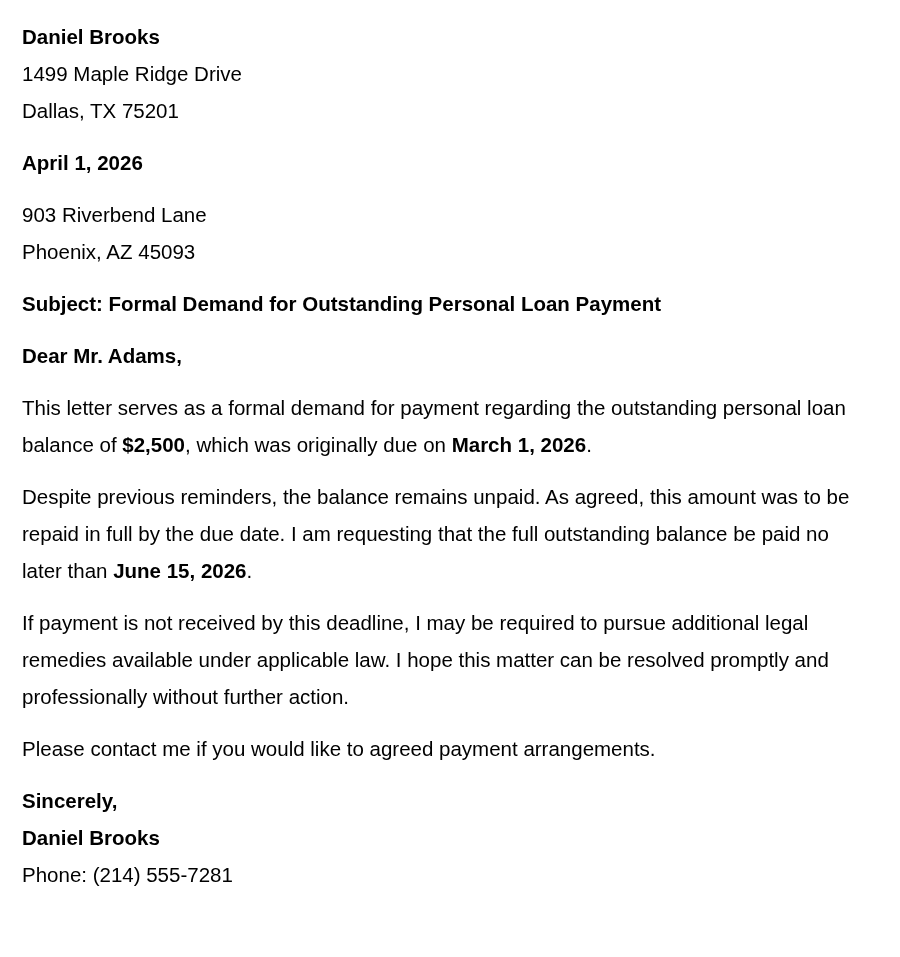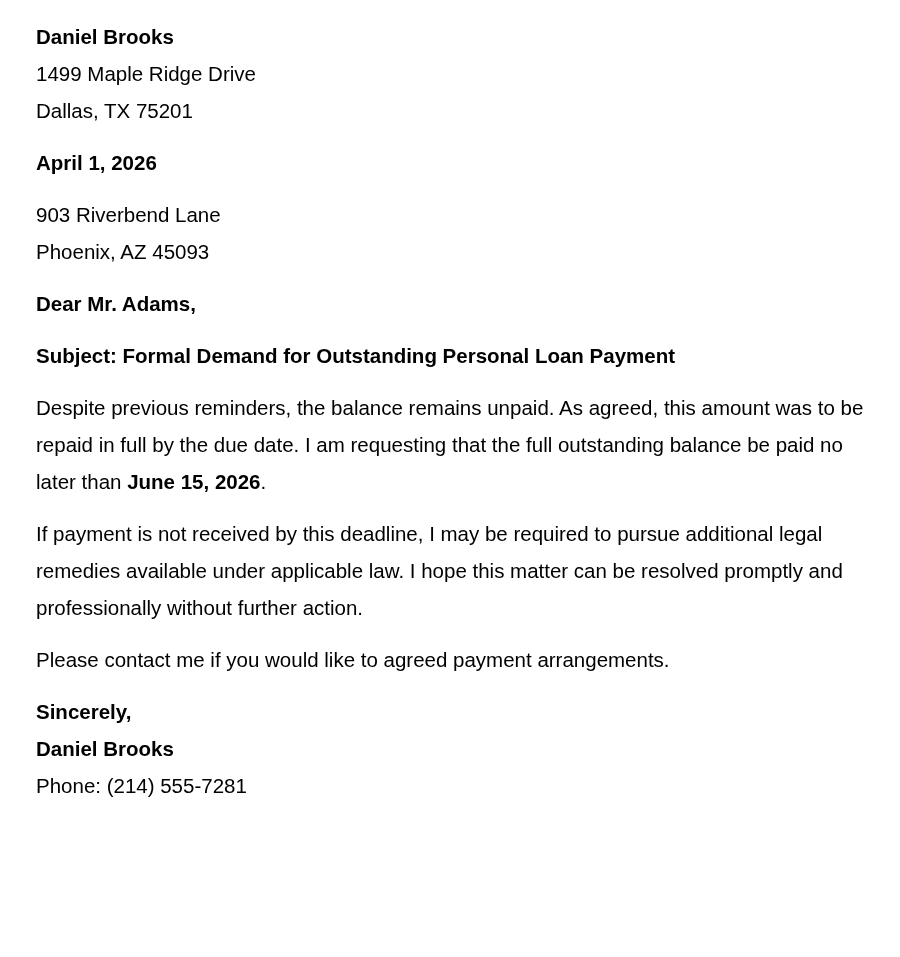--- a/index.html
+++ b/index.html
@@ -12,21 +12,21 @@
     width: 900px;
     min-height: 957px;
     font-family: "Liberation Sans", sans-serif;
     color: #000000;
     -webkit-font-smoothing: antialiased;
   }
   .page {
     width: 900px;
     min-height: 957px;
     box-sizing: border-box;
-    padding: 18px 22px 20px 36px;
+    padding: 18px 22px 20px 22px;
     background: #ffffff;
   }
   .block {
     margin: 0 0 15px 0;
   }
   .block:last-child {
     margin-bottom: 0;
   }
   .line {
     font-size: 20.5px;
@@ -64,27 +64,30 @@
   <div class="block">
     <div class="line bold">April 1, 2026</div>
   </div>
 
   <div class="block">
     <div class="line">903 Riverbend Lane</div>
     <div class="line">Phoenix, AZ 45093</div>
   </div>
 
   <div class="block">
+    <div class="line bold">Subject: Formal Demand for Outstanding Personal Loan Payment</div>
+  </div>
+
+  <div class="block">
     <div class="line bold">Dear Mr. Adams,</div>
   </div>
 
   <div class="block">
-    <div class="line bold">Subject: Formal Demand for Outstanding Personal Loan Payment</div>
+    <p class="para"><span>This letter serves as a formal demand for payment regarding the outstanding personal loan balance of </span><b>$2,500</b><span>, which was originally due on </span><b>March 1, 2026</b><span>.</span></p>
   </div>
-
 
   <div class="block">
     <p class="para"><span>Despite previous reminders, the balance remains unpaid. As agreed, this amount was to be repaid in full by the due date. I am requesting that the full outstanding balance be paid no later than </span><b>June 15, 2026</b><span>.</span></p>
   </div>
 
   <div class="block">
     <p class="para">If payment is not received by this deadline, I may be required to pursue additional legal remedies available under applicable law. I hope this matter can be resolved promptly and professionally without further action.</p>
   </div>
 
   <div class="block">

